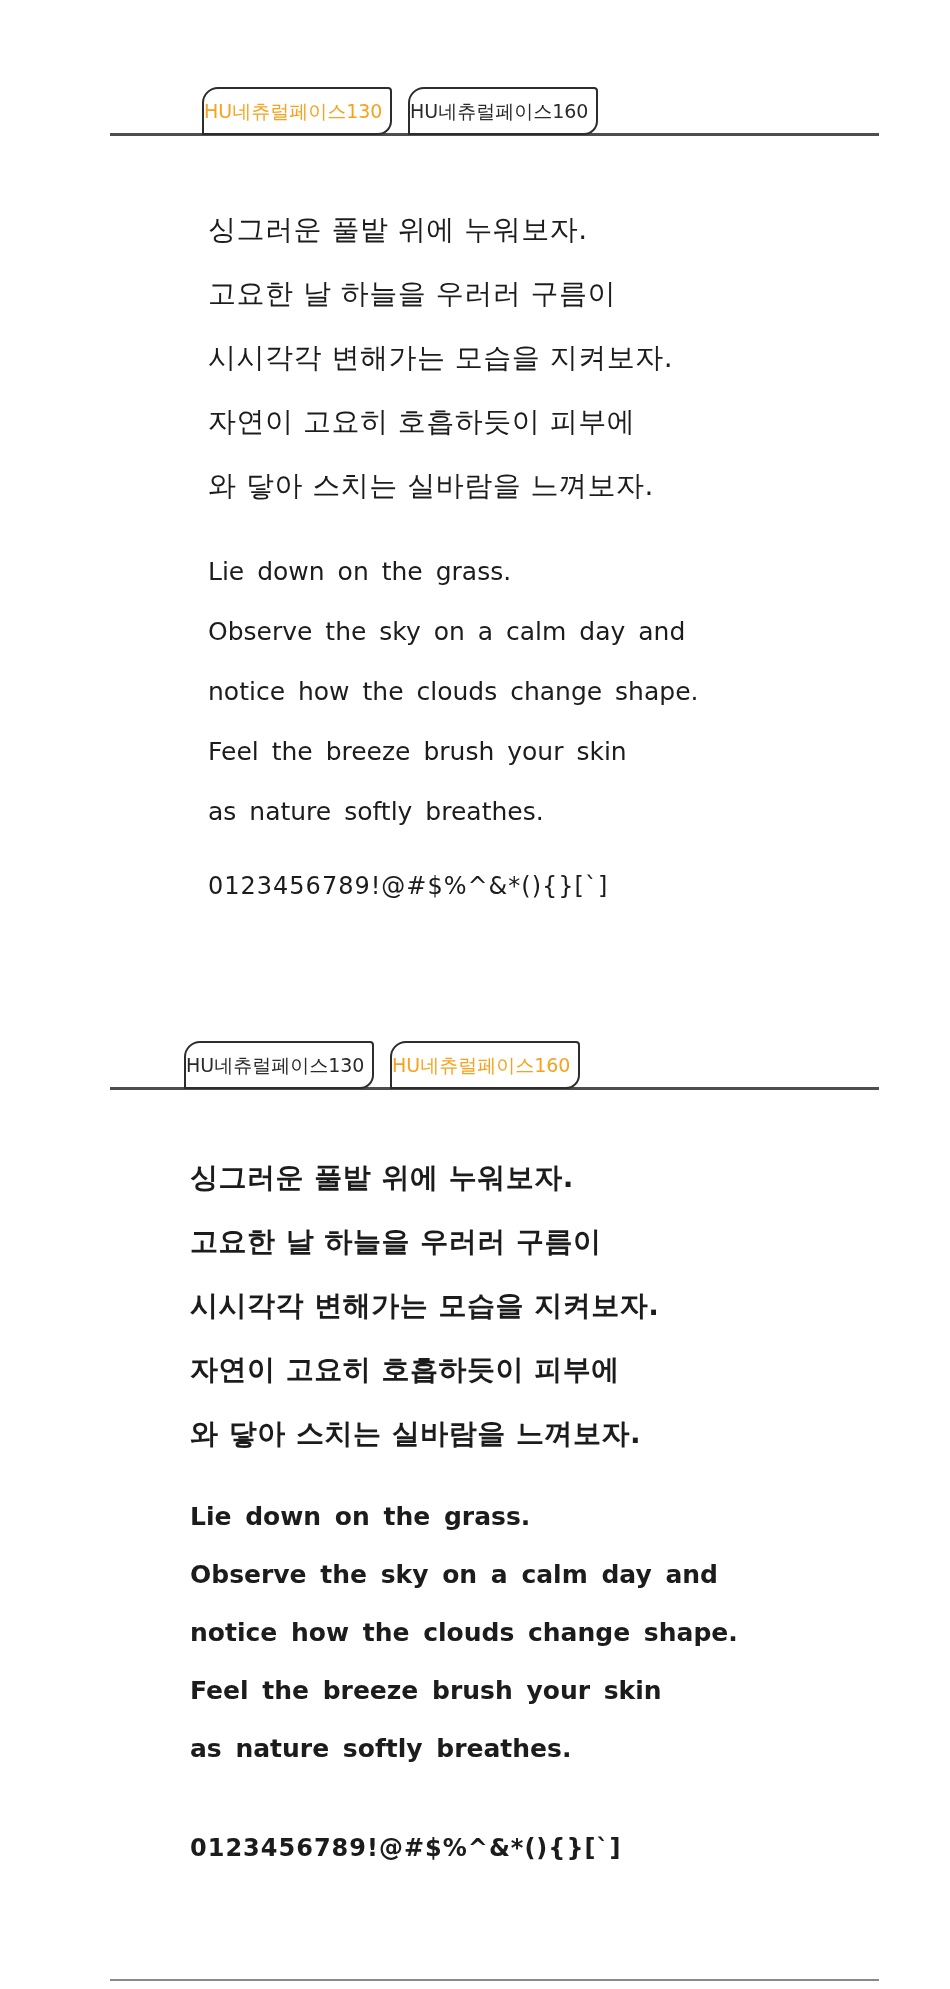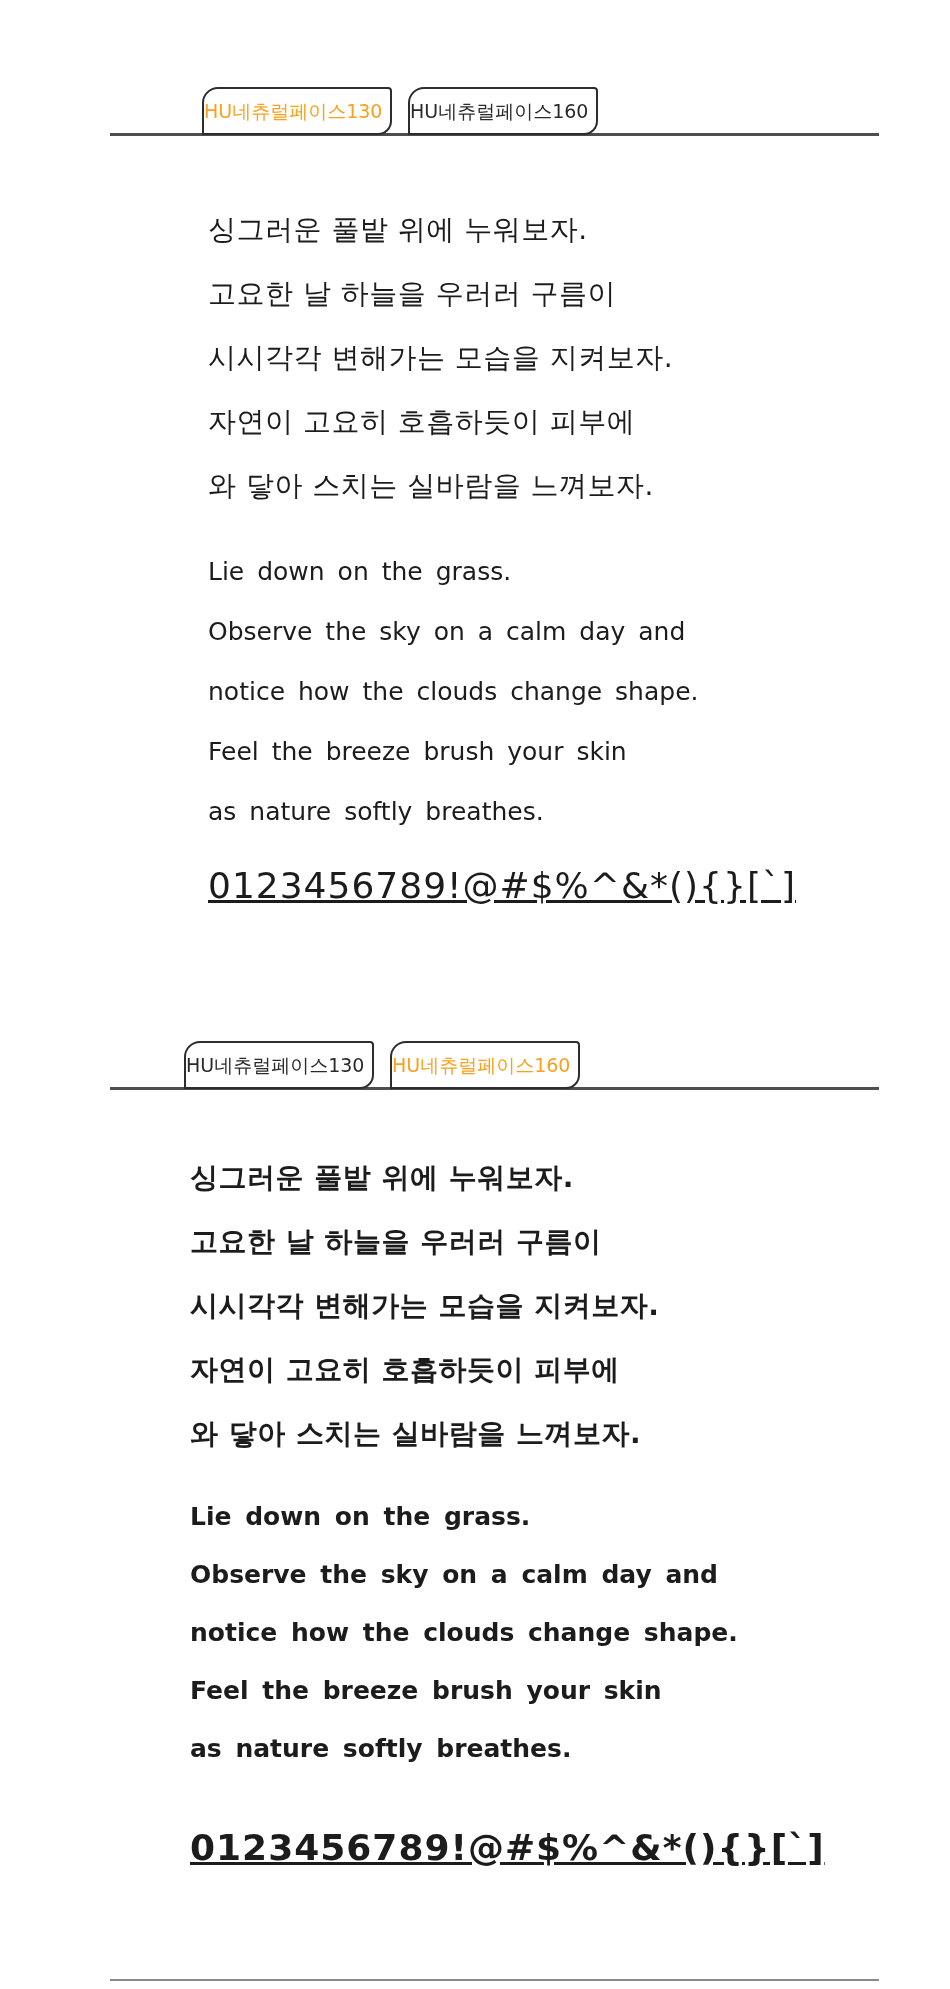--- a/index.html
+++ b/index.html
@@ -26,21 +26,21 @@
     border-radius:16px 4px 14px 0;
     font-size:19px;line-height:1;
     color:#2a2a2a;
     cursor:pointer;
     position:relative;z-index:1;
     white-space:nowrap;
   }
   .sample-line{white-space:nowrap;}
   .korean{margin-left:208px;font-size:28px;line-height:64px;letter-spacing:0.5px;}
   .english{margin-left:208px;font-size:25px;line-height:60px;word-spacing:5px;}
-  .symbols{margin-left:208px;font-size:36px;line-height:60px;letter-spacing:1px;text-decoration:underline;}
+  .symbols{margin-left:208px;font-size:24px;line-height:60px;letter-spacing:1px;}
   .s1 .korean{margin-top:62px;}
   .s1 .english{margin-top:24px;}
   .s1 .symbols{margin-top:14px;}
   .s2 .korean{margin-top:56px;margin-left:190px;}
   .s2 .english{margin-top:22px;margin-left:190px;line-height:58px;}
   .s2 .symbols{margin-top:40px;margin-left:190px;}
   .s2 .sample-line{font-weight:700;}
   .bottom-divider{
     width:769px;margin:101px 0 0 110px;height:0;
     border-top:2px solid #8a8a8a;

